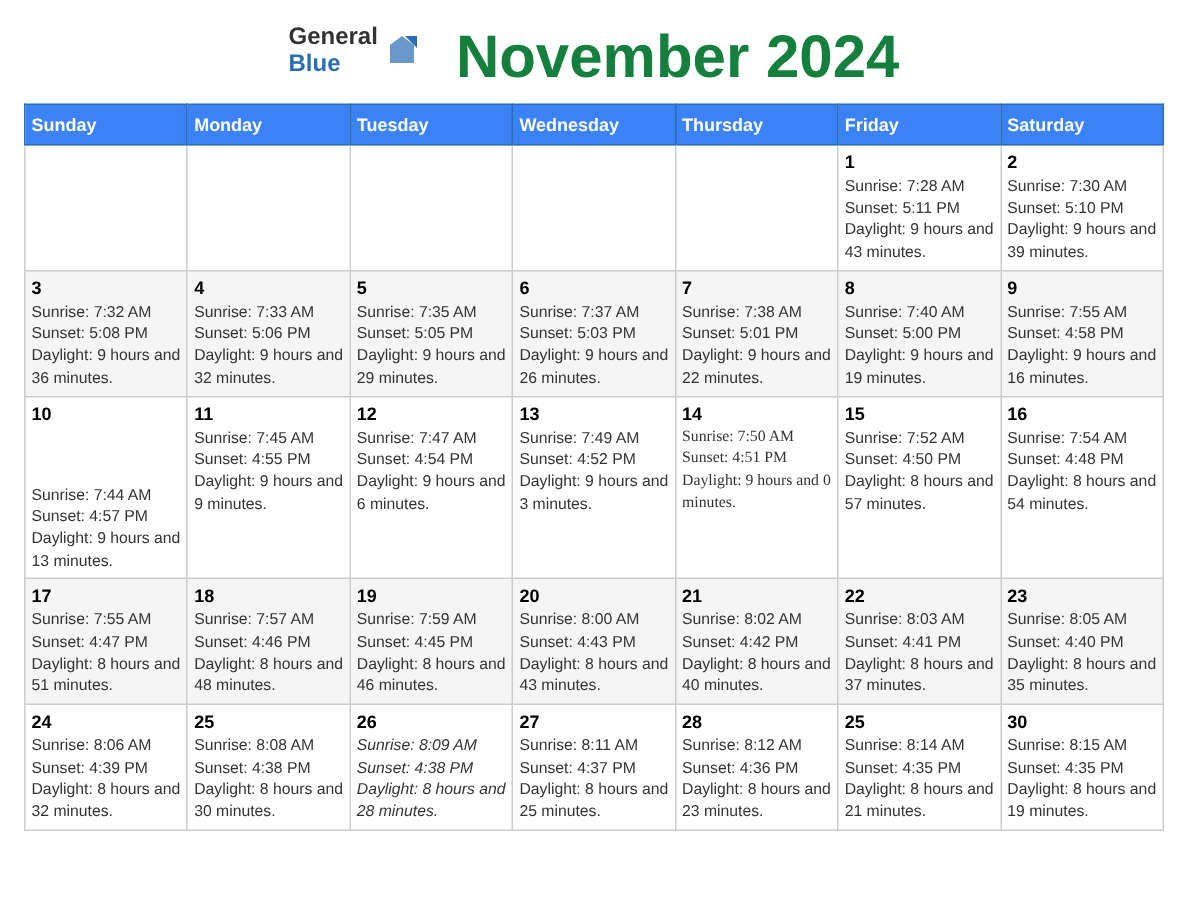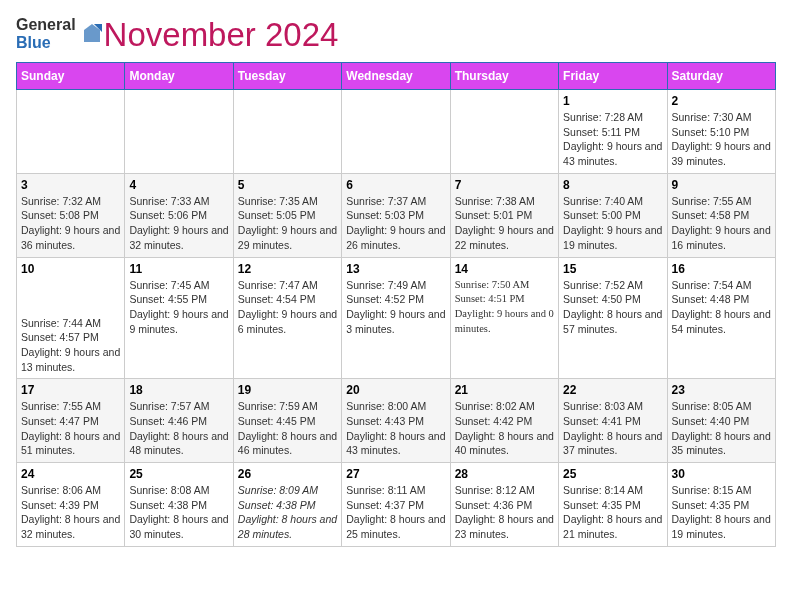--- a/index.html
+++ b/index.html
@@ -6,22 +6,23 @@
     body {
       font-family: Arial, sans-serif;
       background: #fff;
       width: 792px;
       min-height: 612px;
       padding: 16px;
     }
     .header-section {
       display: flex;
       align-items: flex-start;
-      justify-content: flex-start;
+      justify-content: center;
       margin-bottom: 8px;
+      gap: 24px;
     }
     .logo {
       display: flex;
       align-items: center;
       gap: 2px;
     }
     .logo-text {
       display: flex;
       flex-direction: column;
       line-height: 1.1;
@@ -38,23 +39,23 @@
     }
     .logo-icon {
       width: 24px;
       height: 24px;
       margin-left: 2px;
     }
     .title-section {
       text-align: right;
     }
     .month-title {
-      font-size: 33px;
-      font-weight: normal;
-      color: #be185d;
+      font-size: 40px;
+      font-weight: bold;
+      color: #15803d;
     }
     .location-title {
       font-size: 16px;
       color: #333;
     }
     .calendar-table {
       width: 100%;
       border-collapse: collapse;
       font-size: 11px;
     }
@@ -87,21 +88,21 @@
     .empty-cell {
       background: #fff;
     }
     tr:nth-child(even) td {
       background-color: #f5f5f5;
     }
     tr:nth-child(odd) td {
       background-color: #fff;
     }
     .calendar-table thead tr th {
-      background-color: #d946ef;
+      background-color: #3b82f6;
     }
   </style>
 </head>
 <body>
 
 <div class="header-section">
   <div class="logo">
     <div class="logo-text">
       <span class="logo-general">General</span>
       <span class="logo-blue">Blue</span>

